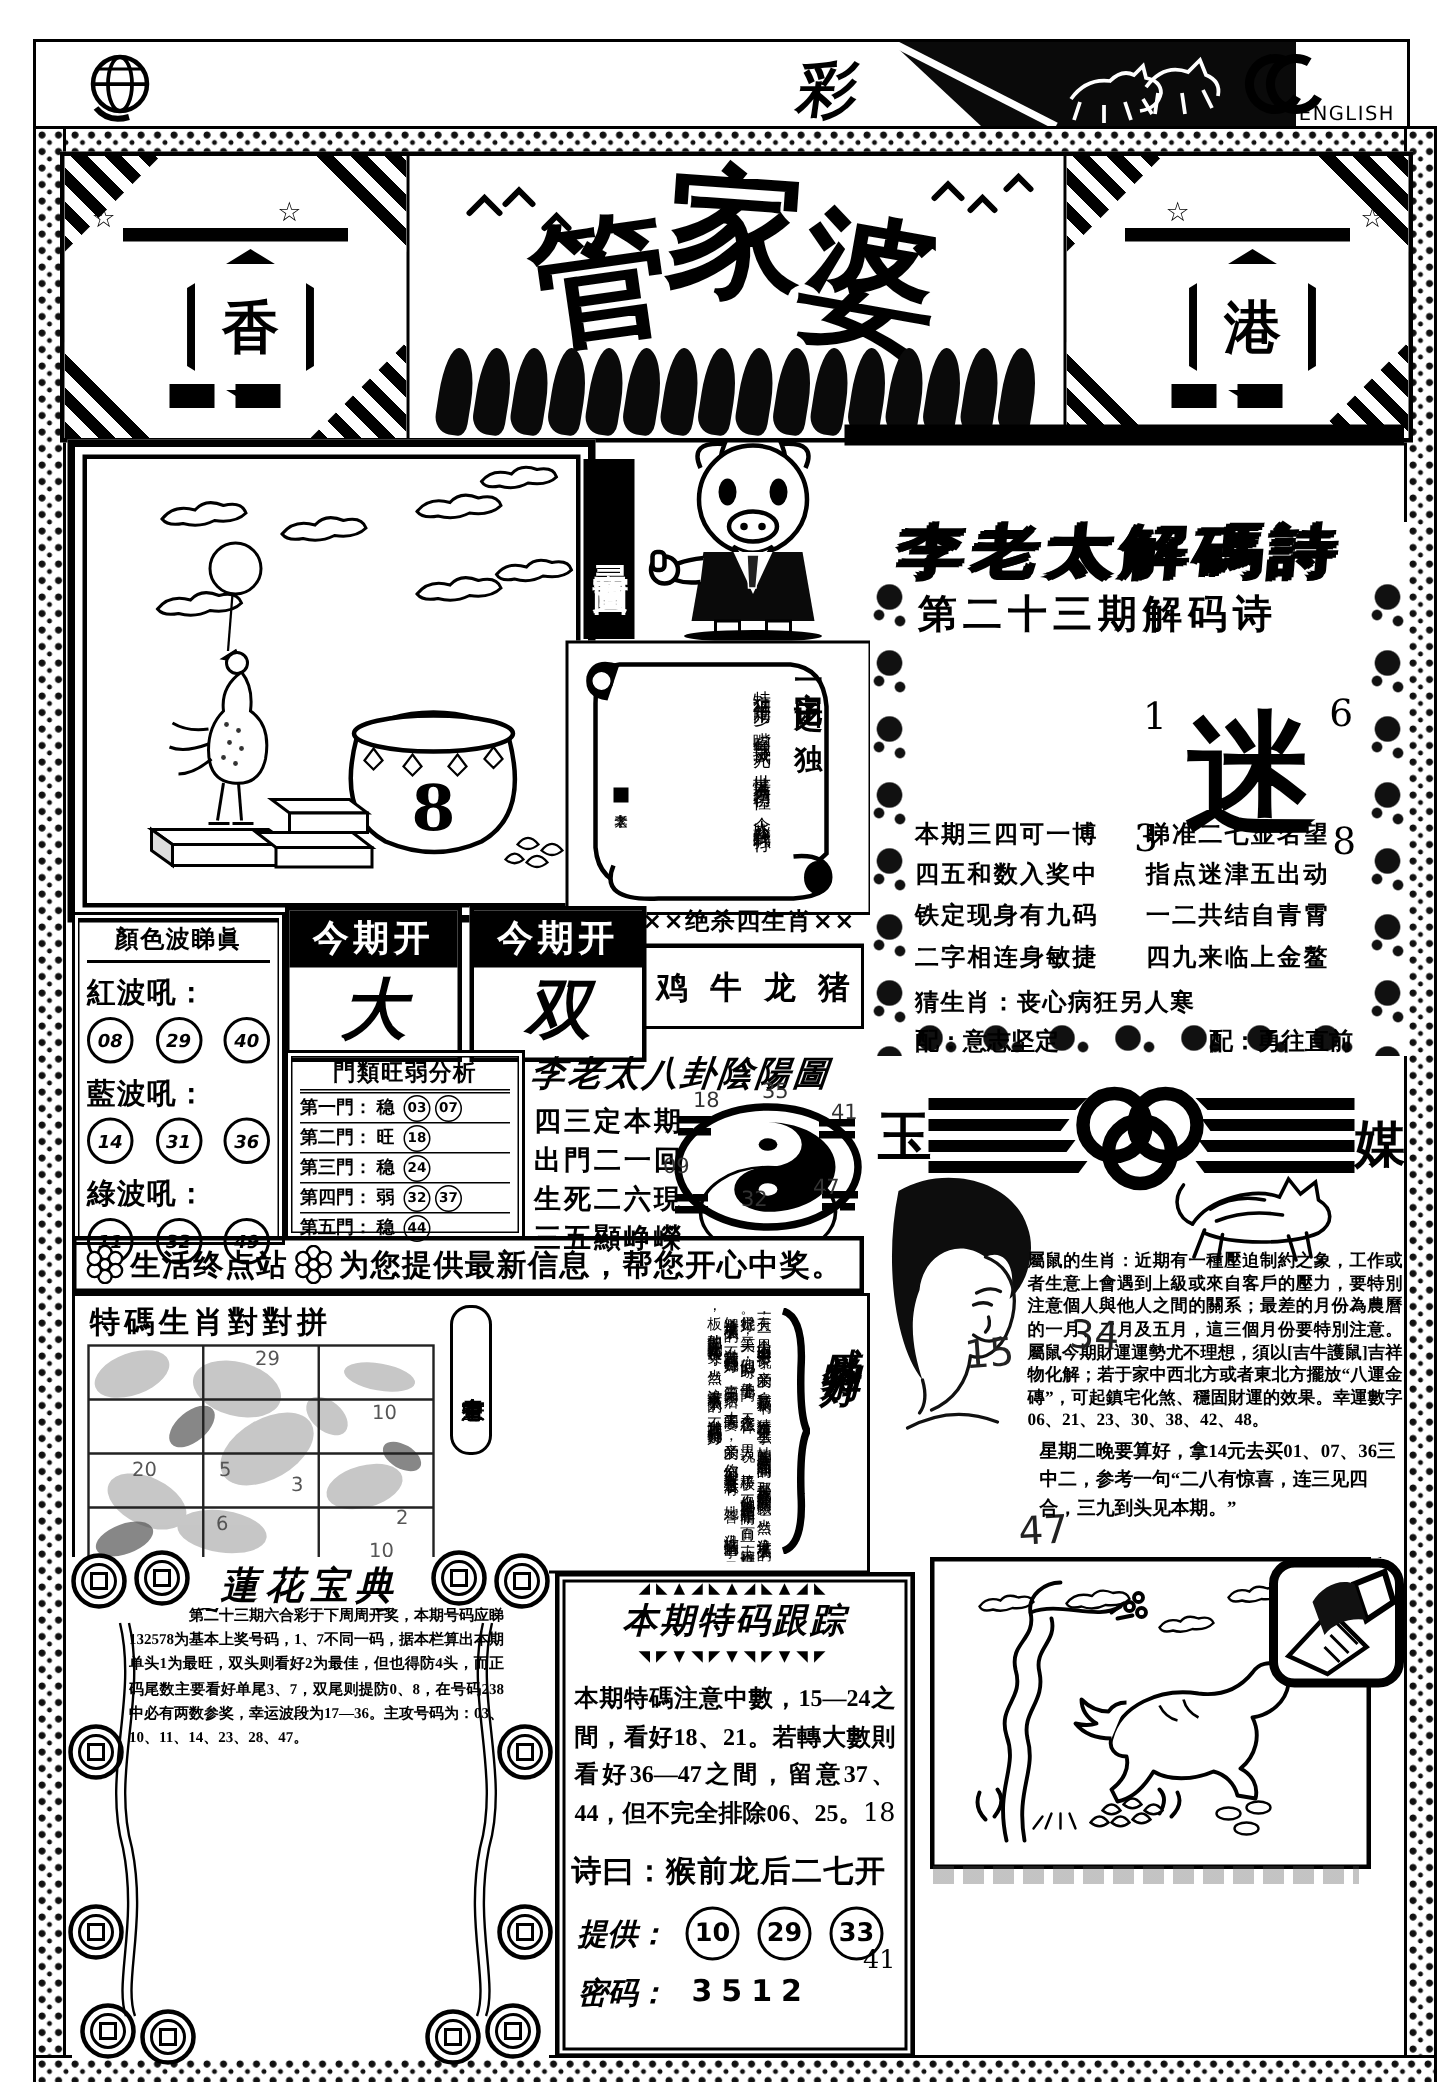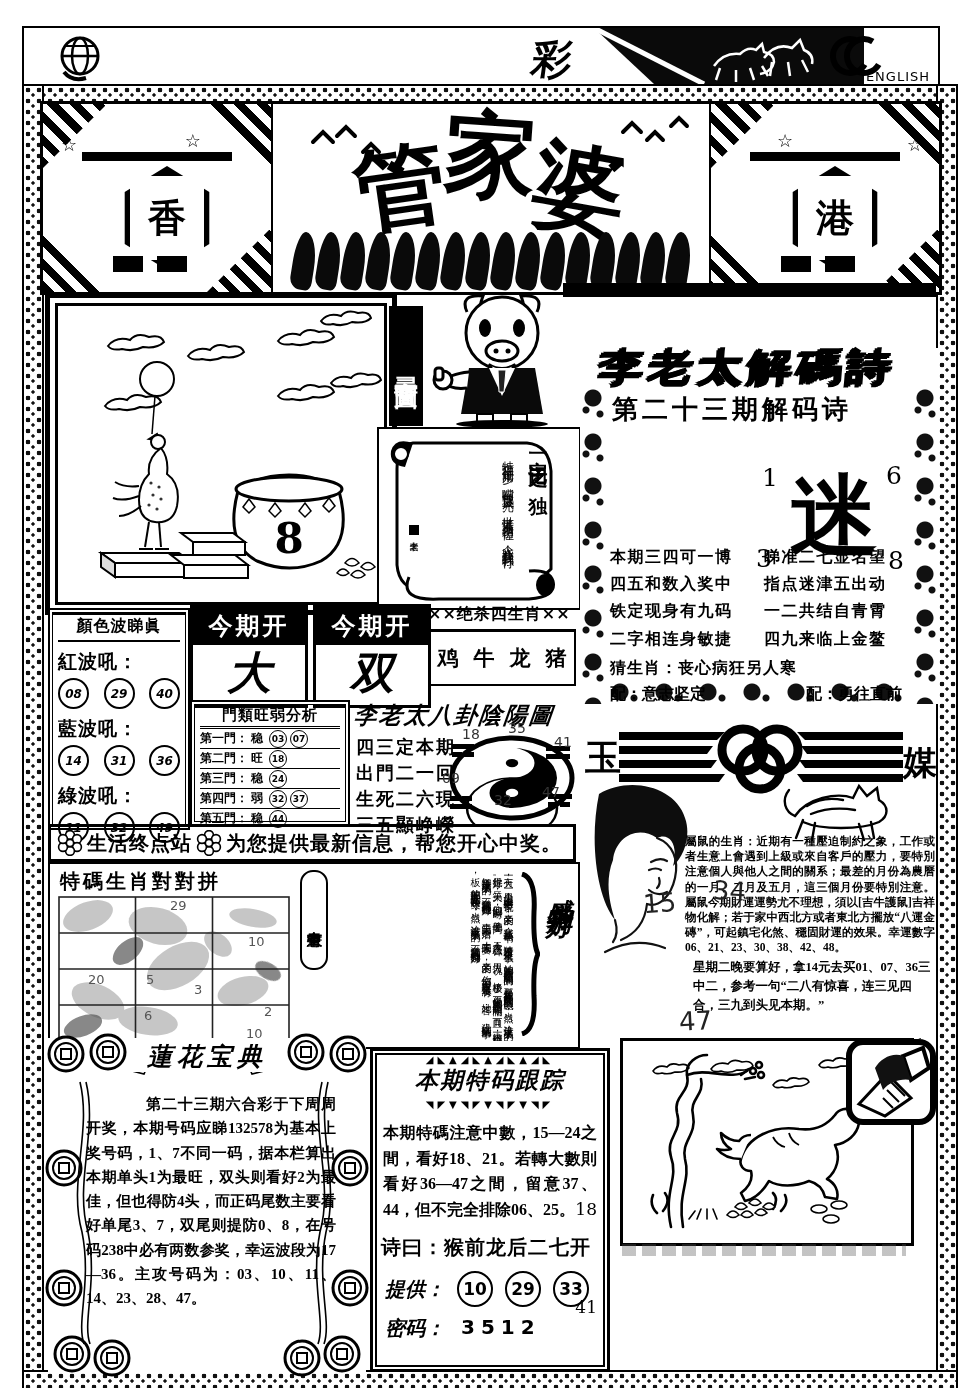--- a/index.html
+++ b/index.html
@@ -128,21 +128,21 @@
   
   .zod{left:585px;top:720px;width:352px;height:325px;}
   .zo-text1{position:absolute;left:100px;top:114px;width:250px;font-size:11.5px;font-weight:600;
             line-height:1.32;text-align:justify;}
   .zo-text2{position:absolute;left:108px;top:238px;width:242px;font-size:12.5px;font-weight:600;line-height:1.5;}
   .zo-num{position:absolute;font-family:"DejaVu Sans",sans-serif;color:#222;font-size:26px;}
   
   .lotus{left:48px;top:1038px;width:318px;height:334px;background:#fff;}
   .lt-title{position:absolute;left:0;right:0;top:2px;text-align:center;font-size:25px;font-weight:900;
             font-style:italic;letter-spacing:5px;}
-  .lt-body{position:absolute;left:38px;right:30px;top:54px;font-size:15px;line-height:1.62;
+  .lt-body{position:absolute;left:38px;right:30px;top:32px;font-size:10px;line-height:1.62;
            font-weight:600;text-align:justify;text-indent:4em;}
   .coin{position:absolute;width:40px;height:40px;}
   
   .track{left:370px;top:1048px;width:240px;height:324px;border:3px solid #000;
          box-shadow:inset 0 0 0 2px #fff,inset 0 0 0 4px #000;background:#fff;box-sizing:border-box;}
   .tk-burst{text-align:center;font-family:"DejaVu Sans",sans-serif;font-size:10px;letter-spacing:4px;line-height:1;margin-top:4px;}
   .tk-title{text-align:center;font-size:23px;font-weight:900;font-style:italic;letter-spacing:2px;white-space:nowrap;}
   .tk-body{margin:10px 10px 0 10px;font-size:16px;font-weight:bold;line-height:1.6;text-align:justify;}
   .tk-side{position:absolute;right:10px;font-size:17px;font-family:"DejaVu Serif",serif;}
   .tk-poem{margin:12px 8px 0 8px;font-size:20px;font-weight:bold;letter-spacing:1px;white-space:nowrap;}

